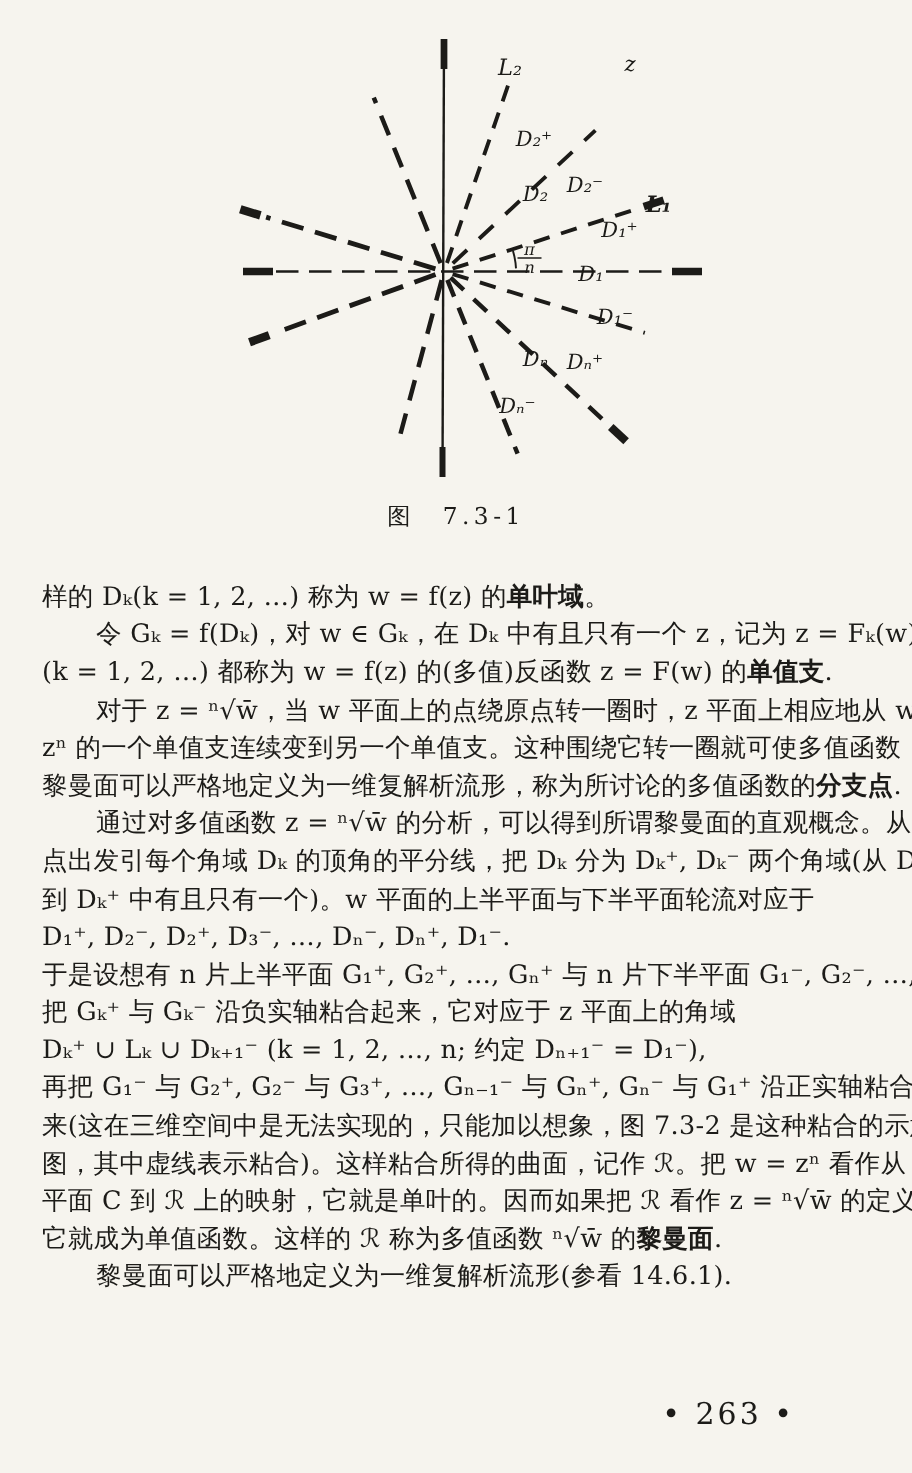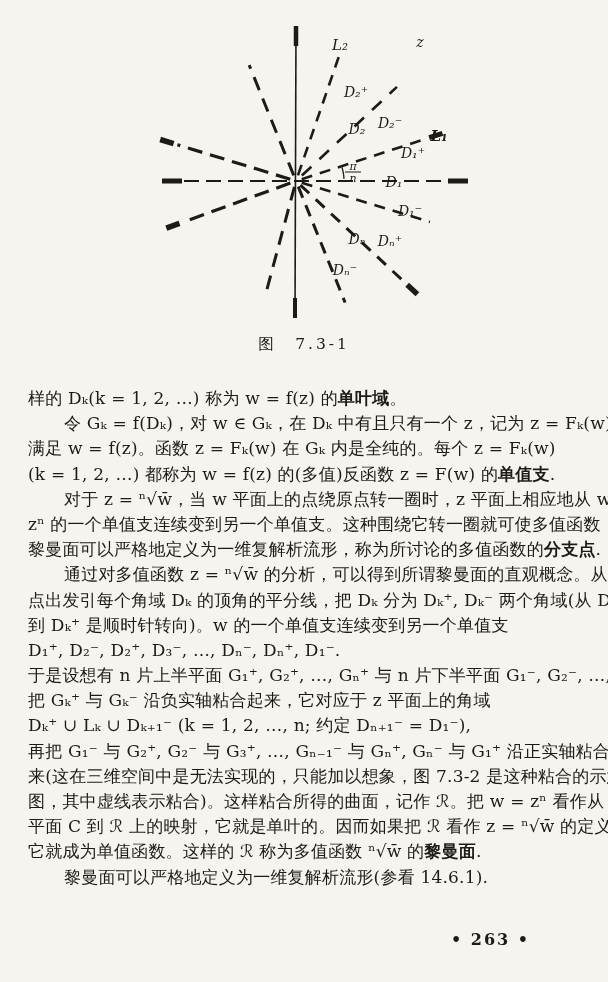--- a/index.html
+++ b/index.html
@@ -17,21 +17,21 @@
   .text-block{position:absolute;top:386px;left:28px;width:556px;}
   .line{
     height:25.2px;line-height:25.2px;font-size:17px;white-space:nowrap;
     letter-spacing:0.2px;
   }
   .line.c{}
   .line.ind{padding-left:36px;}
   .b{font-weight:bold;}
   .pageno{
     position:absolute;top:930px;right:78px;
-    font-size:16px;font-weight:bold;letter-spacing:2px;margin-left:16px;
+    font-size:20px;font-weight:normal;letter-spacing:2px;margin-left:16px;
   }
 </style>
 </head>
 <body>
 
 <div class="fig">
   <svg width="608" height="372" viewBox="0 0 608 372">
       <line x1="162" y1="181" x2="468" y2="181" stroke="#1c1b18" stroke-width="1.8" stroke-dasharray="15 7"></line>
       <line x1="162" y1="181" x2="182" y2="181" stroke="#1c1b18" stroke-width="5"></line>
       <line x1="448" y1="181" x2="468" y2="181" stroke="#1c1b18" stroke-width="5"></line>
@@ -68,28 +68,27 @@
       <text x="357" y="244" text-anchor="middle" font-size="14" font-style="italic" fill="#1c1b18" font-family="&quot;DejaVu Serif&quot;,&quot;DejaVu Sans&quot;,serif">Dₙ</text>
       <text x="390" y="246" text-anchor="middle" font-size="14" font-style="italic" fill="#1c1b18" font-family="&quot;DejaVu Serif&quot;,&quot;DejaVu Sans&quot;,serif">Dₙ⁺</text>
       <text x="345" y="275" text-anchor="middle" font-size="14" font-style="italic" fill="#1c1b18" font-family="&quot;DejaVu Serif&quot;,&quot;DejaVu Sans&quot;,serif">Dₙ⁻</text>
     </svg>
   <div class="caption">图　7.3-1</div>
 </div>
 
 <div class="text-block">
     <div class="line"><span>样的 Dₖ(k = 1, 2, …) 称为 w = f(z) 的</span><span class="b">单叶域</span><span>。</span></div>
     <div class="line ind"><span>令 Gₖ = f(Dₖ)，对 w ∈ Gₖ，在 Dₖ 中有且只有一个 z，记为 z = Fₖ(w)，</span></div>
-    <div class="line"><span>满足 w = f(z)。函数 z = Fₖ(w) 在 Gₖ 内是全纯的。每个 z = Fₖ(w)</span></div>
     <div class="line"><span>(k = 1, 2, …) 都称为 w = f(z) 的(多值)反函数 z = F(w) 的</span><span class="b">单值支</span><span>.</span></div>
     <div class="line ind"><span>对于 z = ⁿ√w̄，当 w 平面上的点绕原点转一圈时，z 平面上相应地从 w =</span></div>
     <div class="line"><span>zⁿ 的一个单值支连续变到另一个单值支。这种围绕它转一圈就可使多值函数</span></div>
     <div class="line"><span>黎曼面可以严格地定义为一维复解析流形，称为所讨论的多值函数的</span><span class="b">分支点</span><span>.</span></div>
     <div class="line ind"><span>通过对多值函数 z = ⁿ√w̄ 的分析，可以得到所谓黎曼面的直观概念。从原</span></div>
     <div class="line"><span>点出发引每个角域 Dₖ 的顶角的平分线，把 Dₖ 分为 Dₖ⁺, Dₖ⁻ 两个角域(从 Dₖ⁻</span></div>
-    <div class="line"><span>到 Dₖ⁺ 是顺时针转向)。w 的一个单值支连续变到另一个单值支</span></div>
+    <div class="line"><span>到 Dₖ⁺ 中有且只有一个)。w 平面的上半平面与下半平面轮流对应于</span></div>
     <div class="line c"><span>D₁⁺, D₂⁻, D₂⁺, D₃⁻, …, Dₙ⁻, Dₙ⁺, D₁⁻.</span></div>
     <div class="line"><span>于是设想有 n 片上半平面 G₁⁺, G₂⁺, …, Gₙ⁺ 与 n 片下半平面 G₁⁻, G₂⁻, …, Gₙ⁻,</span></div>
     <div class="line"><span>把 Gₖ⁺ 与 Gₖ⁻ 沿负实轴粘合起来，它对应于 z 平面上的角域</span></div>
     <div class="line c"><span>Dₖ⁺ ∪ Lₖ ∪ Dₖ₊₁⁻ (k = 1, 2, …, n; 约定 Dₙ₊₁⁻ = D₁⁻),</span></div>
     <div class="line"><span>再把 G₁⁻ 与 G₂⁺, G₂⁻ 与 G₃⁺, …, Gₙ₋₁⁻ 与 Gₙ⁺, Gₙ⁻ 与 G₁⁺ 沿正实轴粘合起</span></div>
     <div class="line"><span>来(这在三维空间中是无法实现的，只能加以想象，图 7.3-2 是这种粘合的示意</span></div>
     <div class="line"><span>图，其中虚线表示粘合)。这样粘合所得的曲面，记作 ℛ。把 w = zⁿ 看作从 z</span></div>
     <div class="line"><span>平面 C 到 ℛ 上的映射，它就是单叶的。因而如果把 ℛ 看作 z = ⁿ√w̄ 的定义域，</span></div>
     <div class="line"><span>它就成为单值函数。这样的 ℛ 称为多值函数 ⁿ√w̄ 的</span><span class="b">黎曼面</span><span>.</span></div>
     <div class="line ind"><span>黎曼面可以严格地定义为一维复解析流形(参看 14.6.1).</span></div>

